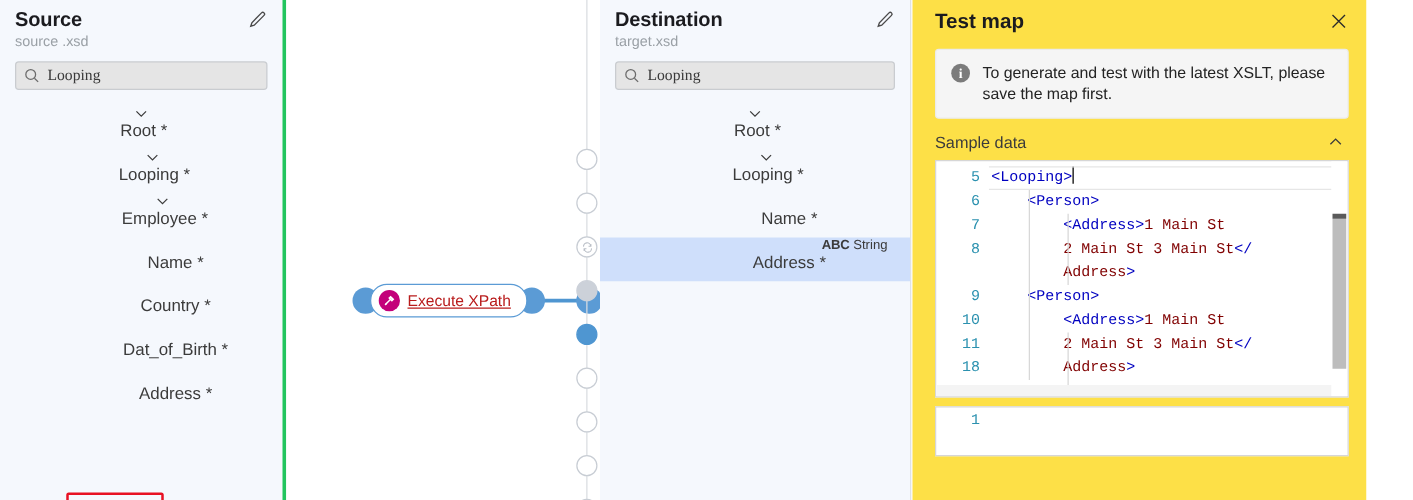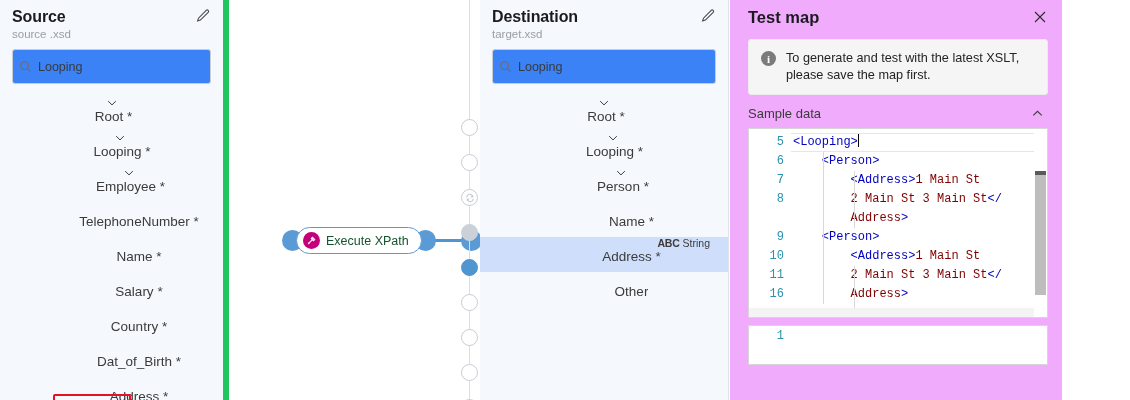--- a/index.html
+++ b/index.html
@@ -12,46 +12,47 @@
     color: #242424;
   }
   #app { position: relative; width: 1130px; height: 400px; }
 
   
   .pane {
     position: absolute;
     top: 0;
     height: 400px;
     background: #f5f8fd;
-    border-right: 6px solid #22c55e;
+    border-right: 3px solid #22c55e;
   }
   #source-pane { left: 0; width: 229px; }
   #dest-pane   { left: 480px; width: 249px; border-right: 1px solid #dfe2e6; }
 
   .pane-head { padding: 8px 12px 0 12px; position: relative; }
   .pane-title {
     font-size: 16px; font-weight: bold; color: #1b1b1f;
     letter-spacing: -0.1px;
   }
   .pane-sub { font-size: 11.5px; color: #9aa0a6; margin-top: 2px; }
   .edit-icon {
     position: absolute; right: 10px; top: 6px;
     width: 20px; height: 20px; cursor: pointer;
     display: flex; align-items: center; justify-content: center;
   }
 
   .search-box {
     margin: 9px 12px 0 12px;
-    height: 35px;
+    height: 23px;
     border: 1px solid #c9ccd0;
     border-radius: 3px;
-    background: #3b82f6;
+    background: #e5e5e5;
     display: flex; align-items: center;
     padding: 0 6px;
     cursor: text;
+    font-family: Liberation Serif, serif;
   }
   .search-box .s-icon { width: 13px; height: 13px; margin-right: 6px; flex: 0 0 auto; }
   .search-box .s-val { font-size: 12.5px; color: #3a3a3a; }
 
   
   .tree { margin-top: 13px; position: relative; }
   .node {
     height: 35px;
     display: flex; align-items: center;
     font-size: 13.5px;
@@ -121,27 +122,27 @@
     padding: 0 12px 0 6px;
     cursor: pointer;
     z-index: 3;
   }
   .fn-icon {
     width: 17px; height: 17px; border-radius: 50%;
     background: #c3007a;
     display: flex; align-items: center; justify-content: center;
     margin-right: 6px; flex: 0 0 auto;
   }
-  .fn-label { font-size: 12.5px; color: #14532d; white-space: nowrap; }
+  .fn-label { font-size: 12.5px; color: #b91c1c; white-space: nowrap; text-decoration: underline; }
 
   
   #test-panel {
     position: absolute; left: 730px; top: 0;
-    width: 332px; height: 400px;
-    background: #f0abfc;
+    width: 363px; height: 400px;
+    background: #fde047;
     padding: 8px 14px 0 18px;
   }
   .tp-title { font-size: 16.5px; font-weight: bold; color: #1b1b1f; }
   .tp-close {
     position: absolute; right: 12px; top: 7px;
     width: 20px; height: 20px; cursor: pointer;
     display: flex; align-items: center; justify-content: center;
   }
   .info-bar {
     margin-top: 12px;
@@ -283,29 +284,21 @@
           <span class="node-label">Looping *</span>
         </div>
         <div class="node" style="padding-left: 46px; padding-right: 8px;">
           <span class="chev"><svg width="12" height="12" viewBox="0 0 14 14" fill="none" stroke="#3b3b3b" stroke-width="1.15">
               <path d="M2.5 4.8 7 9.2 11.5 4.8"></path>
             </svg></span>
           <span class="node-label">Employee *</span>
         </div>
         <div class="node" style="padding-left: 63px; padding-right: 8px;">
           <span class="chev placeholder"></span>
-          <span class="node-label">TelephoneNumber *</span>
-        </div>
-        <div class="node" style="padding-left: 63px; padding-right: 8px;">
-          <span class="chev placeholder"></span>
           <span class="node-label">Name *</span>
-        </div>
-        <div class="node" style="padding-left: 63px; padding-right: 8px;">
-          <span class="chev placeholder"></span>
-          <span class="node-label">Salary *</span>
         </div>
         <div class="node" style="padding-left: 63px; padding-right: 8px;">
           <span class="chev placeholder"></span>
           <span class="node-label">Country *</span>
         </div>
         <div class="node" style="padding-left: 63px; padding-right: 8px;">
           <span class="chev placeholder"></span>
           <span class="node-label">Dat_of_Birth *</span>
         </div>
         <div class="node" style="padding-left: 63px; padding-right: 8px;">
@@ -398,38 +391,28 @@
               <path d="M2.5 4.8 7 9.2 11.5 4.8"></path>
             </svg></span>
           <span class="node-label">Root *</span>
         </div>
         <div class="node" style="padding-left: 29px; padding-right: 8px;">
           <span class="chev"><svg width="12" height="12" viewBox="0 0 14 14" fill="none" stroke="#3b3b3b" stroke-width="1.15">
               <path d="M2.5 4.8 7 9.2 11.5 4.8"></path>
             </svg></span>
           <span class="node-label">Looping *</span>
         </div>
-        <div class="node" style="padding-left: 46px; padding-right: 8px;">
-          <span class="chev"><svg width="12" height="12" viewBox="0 0 14 14" fill="none" stroke="#3b3b3b" stroke-width="1.15">
-              <path d="M2.5 4.8 7 9.2 11.5 4.8"></path>
-            </svg></span>
-          <span class="node-label">Person *</span>
-        </div>
         <div class="node" style="padding-left: 63px; padding-right: 8px;">
           <span class="chev placeholder"></span>
           <span class="node-label">Name *</span>
         </div>
         <div class="node selected" style="padding-left: 63px; padding-right: 8px;">
           <span class="chev placeholder"></span>
           <span class="node-label">Address *</span>
           <span class="type-badge"><b>ABC</b> <span>String</span></span>
-        </div>
-        <div class="node" style="padding-left: 63px; padding-right: 8px;">
-          <span class="chev placeholder"></span>
-          <span class="node-label">Other</span>
         </div>
       </div>
   </div>
 
   <div id="test-panel">
     <div class="tp-title">Test map</div>
     <div class="tp-close">
       <svg width="14" height="14" viewBox="0 0 14 14" fill="none" stroke="#2b2b2b" stroke-width="1.1">
         <path d="M2 2 12 12M12 2 2 12"></path>
       </svg>
@@ -452,21 +435,21 @@
     <div class="editor">
       <div class="gutter" id="editor-gutter">
           <div class="ln">5</div>
           <div class="ln">6</div>
           <div class="ln">7</div>
           <div class="ln">8</div>
           <div class="ln"></div>
           <div class="ln">9</div>
           <div class="ln">10</div>
           <div class="ln">11</div>
-          <div class="ln">16</div>
+          <div class="ln">18</div>
           <div class="ln"></div>
         </div>
       <div class="code-area" id="editor-code">
         <div class="line-hl" style="top:4px;"></div>
         <div class="indent-guide" style="left:32px; top:23px; height:152px;"></div>
         <div class="indent-guide" style="left:63px; top:42px; height:57px;"></div>
         <div class="indent-guide" style="left:63px; top:137px; height:57px;"></div>
       <div class="code-line"><span class="tok-tag">&lt;Looping&gt;</span><span class="cursor"></span></div>
           <div class="code-line"><span class="tok-text">    </span><span class="tok-tag">&lt;Person&gt;</span></div>
           <div class="code-line"><span class="tok-text">        </span><span class="tok-tag">&lt;Address&gt;</span><span class="tok-name">1 Main St</span></div>

